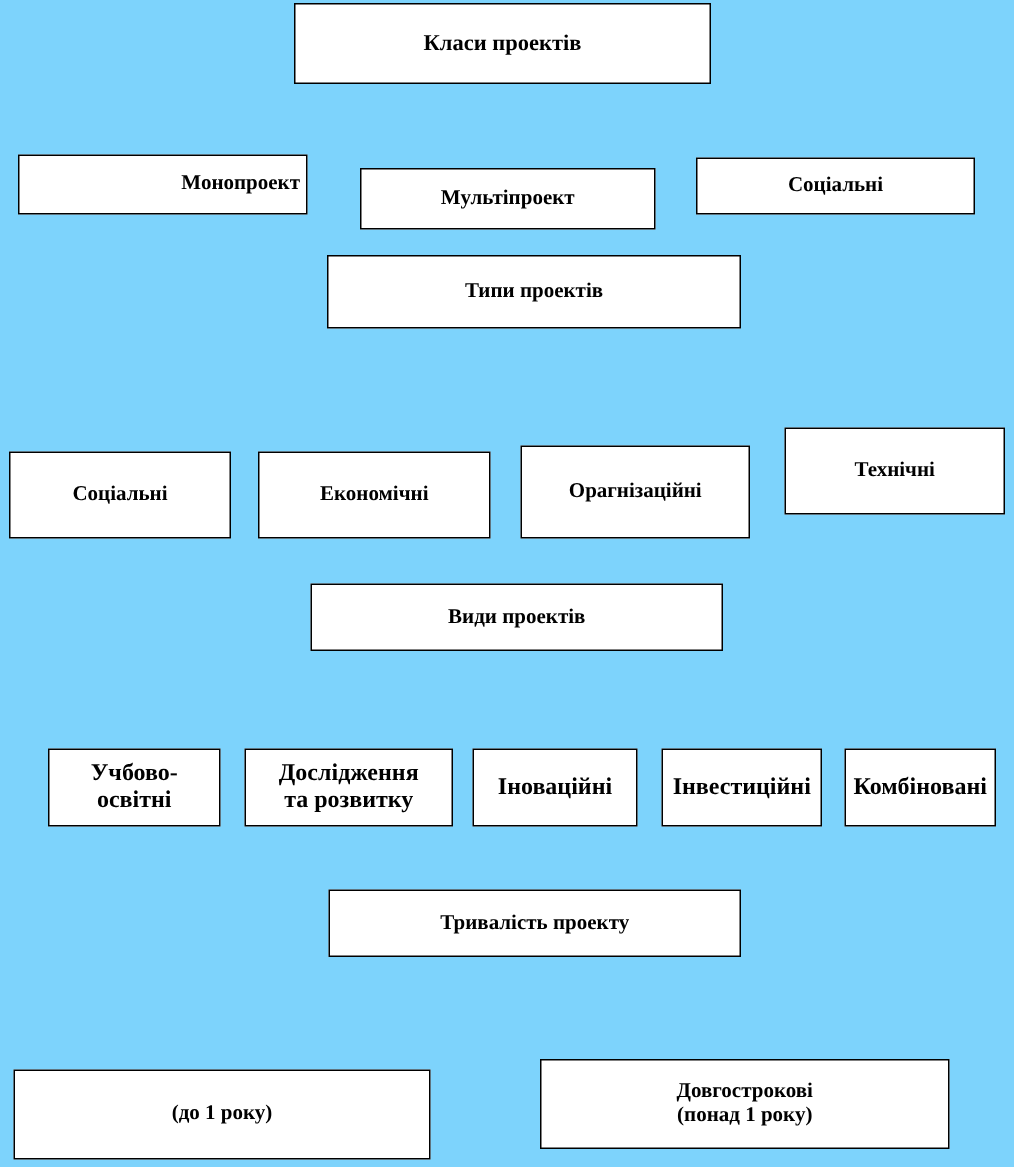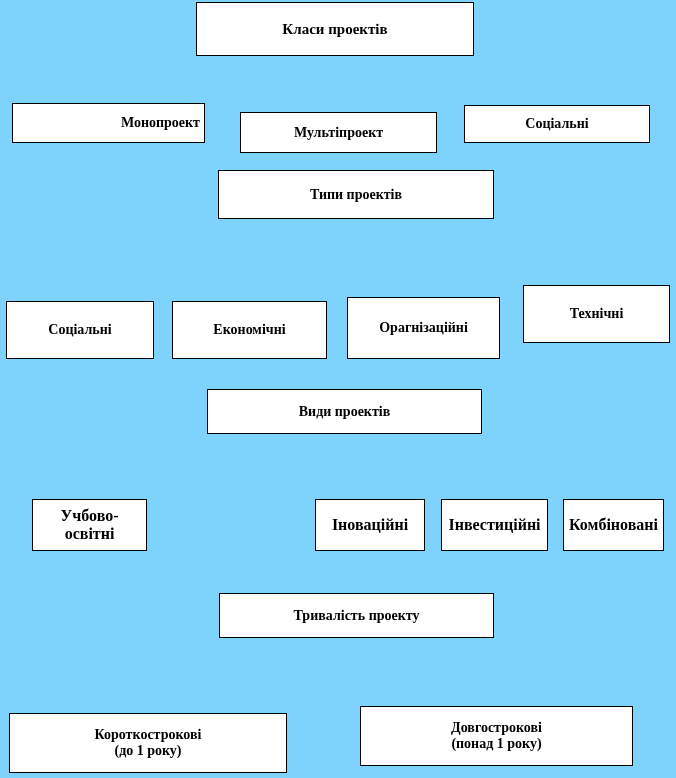--- a/index.html
+++ b/index.html
@@ -86,37 +86,42 @@
   <div class="node lvl" style="left:207px; top:389px; width:275px; height:45px;">
     <span>Види проектів</span>
   </div>
 
   <div class="node sm" style="left:32px; top:499px; width:115px; height:52px;">
     <span>
       <span>Учбово-</span>
       <span>освітні</span>
     </span>
   </div>
+  <div class="node sm" style="left:163px; top:499px; width:139px; height:52px;">
+    <span>
+      <span>Дослідження</span>
+      <span>та розвитку</span>
+    </span>
+  </div>
   <div class="node sm" style="left:315px; top:499px; width:110px; height:52px;">
     <span>Іноваційні</span>
   </div>
   <div class="node xs" style="left:441px; top:499px; width:107px; height:52px;">
     <span>Інвестиційні</span>
   </div>
   <div class="node lvl" style="left:219px; top:593px; width:275px; height:45px;">
     <span>Тривалість проекту</span>
   </div>
 
   <div class="node xs" style="left:563px; top:499px; width:101px; height:52px;">
     <span>Комбіновані</span>
   </div>
 
   <div class="node lvl" style="left:9px; top:713px; width:278px; height:60px;">
     <span>
-      <span>Короткострокові</span>
       <span>(до 1 року)</span>
     </span>
   </div>
   <div class="node lvl" style="left:360px; top:706px; width:273px; height:60px;">
     <span>
       <span>Довгострокові</span>
       <span>(понад 1 року)</span>
     </span>
   </div>
 

